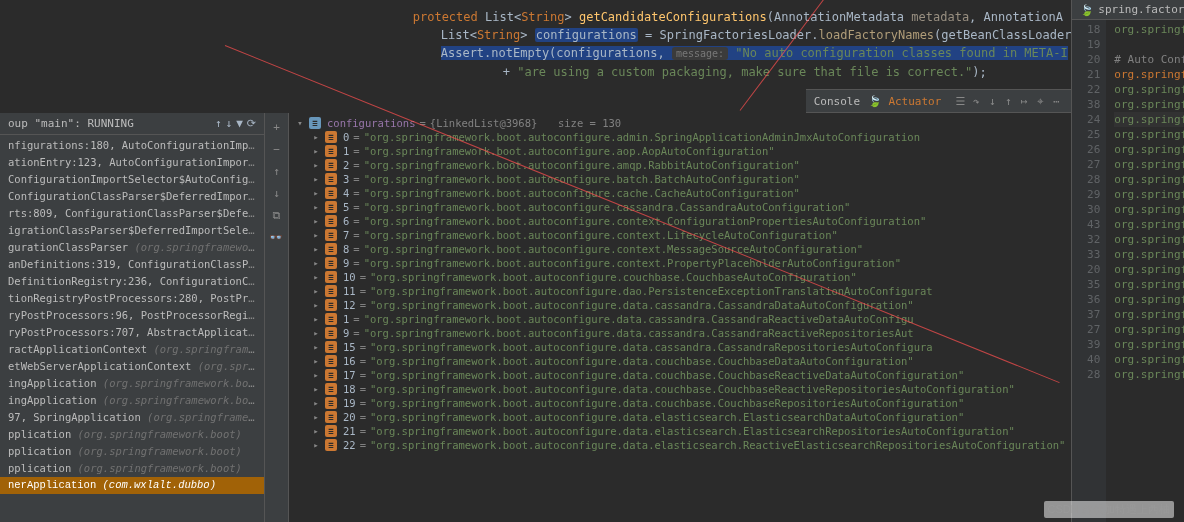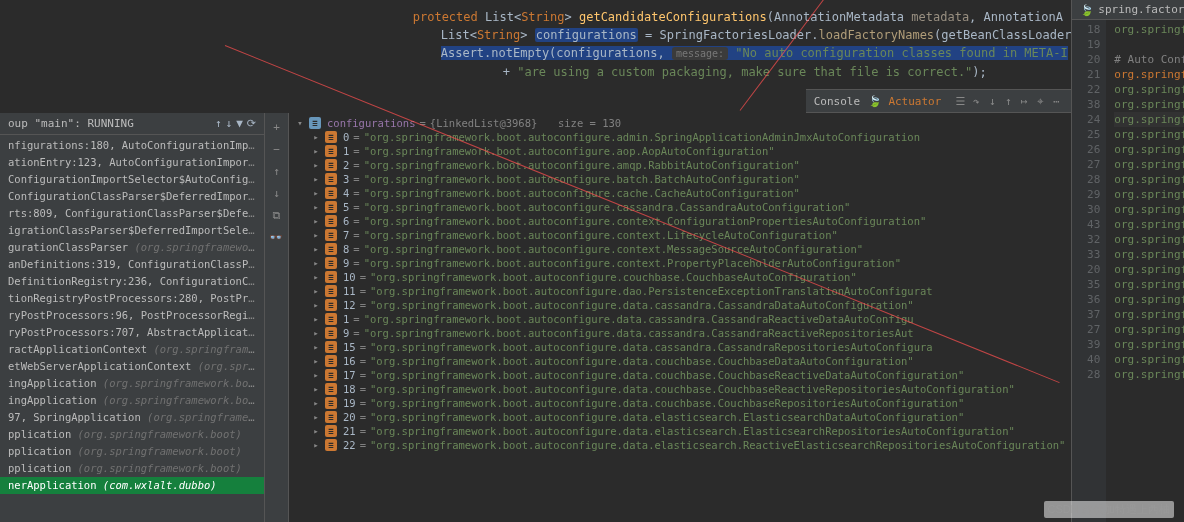--- a/index.html
+++ b/index.html
@@ -26,21 +26,21 @@
   .actuator { color: #cc7832; }
   .debug-body { display: flex; flex: 1; overflow: hidden; }
   .frames-col { flex: 0 0 265px; background: #3c3f41; border-right: 1px solid #555; display: flex; flex-direction: column; overflow: hidden; }
   .frames-head { display: flex; align-items: center; padding: 4px 8px; gap: 6px; border-bottom: 1px solid #555; }
   .frames-head .grp { color: #bbb; }
   .frames-head .icons-right { margin-left: auto; display: flex; gap: 4px; }
   .frame-list { flex: 1; overflow: hidden; font-size: 10.5px; line-height: 15px; padding: 2px 0; }
   .frame-row { padding: 1px 8px; color: #888; white-space: nowrap; overflow: hidden; text-overflow: ellipsis; }
   .frame-row .fr-main { color: #bcbcbc; }
   .frame-row .fr-ctx { color: #717171; font-style: italic; }
-  .frame-row.sel { background: #15803d; color: #fff; }
+  .frame-row.sel { background: #a16207; color: #fff; font-family: Liberation Mono, monospace; }
   .frame-row.sel .fr-main, .frame-row.sel .fr-ctx { color: #fff; }
   .side-icons { flex: 0 0 24px; background: #3c3f41; display: flex; flex-direction: column; align-items: center; padding-top: 6px; gap: 6px; border-right: 1px solid #555; }
   .side-icons .si { width: 16px; height: 16px; color: #888; display: flex; align-items: center; justify-content: center;}
   .vars-col { flex: 1; background: #2b2b2b; display: flex; flex-direction: column; overflow: hidden; }
   .vars-head { padding: 4px 10px; color: #bbb; border-bottom: 1px solid #555; }
   .var-root { padding: 3px 0; flex: 1; overflow: hidden; }
   .var-line { display: flex; align-items: center; gap: 4px; padding: 0 6px; line-height: 14px; font-size: 10.5px; white-space: nowrap; }
   .var-line .tw { width: 10px; text-align: center; color: #888; }
   .var-line .tw-icon { color: #888; font-size: 9px; }
   .var-name { color: #9876aa; }

